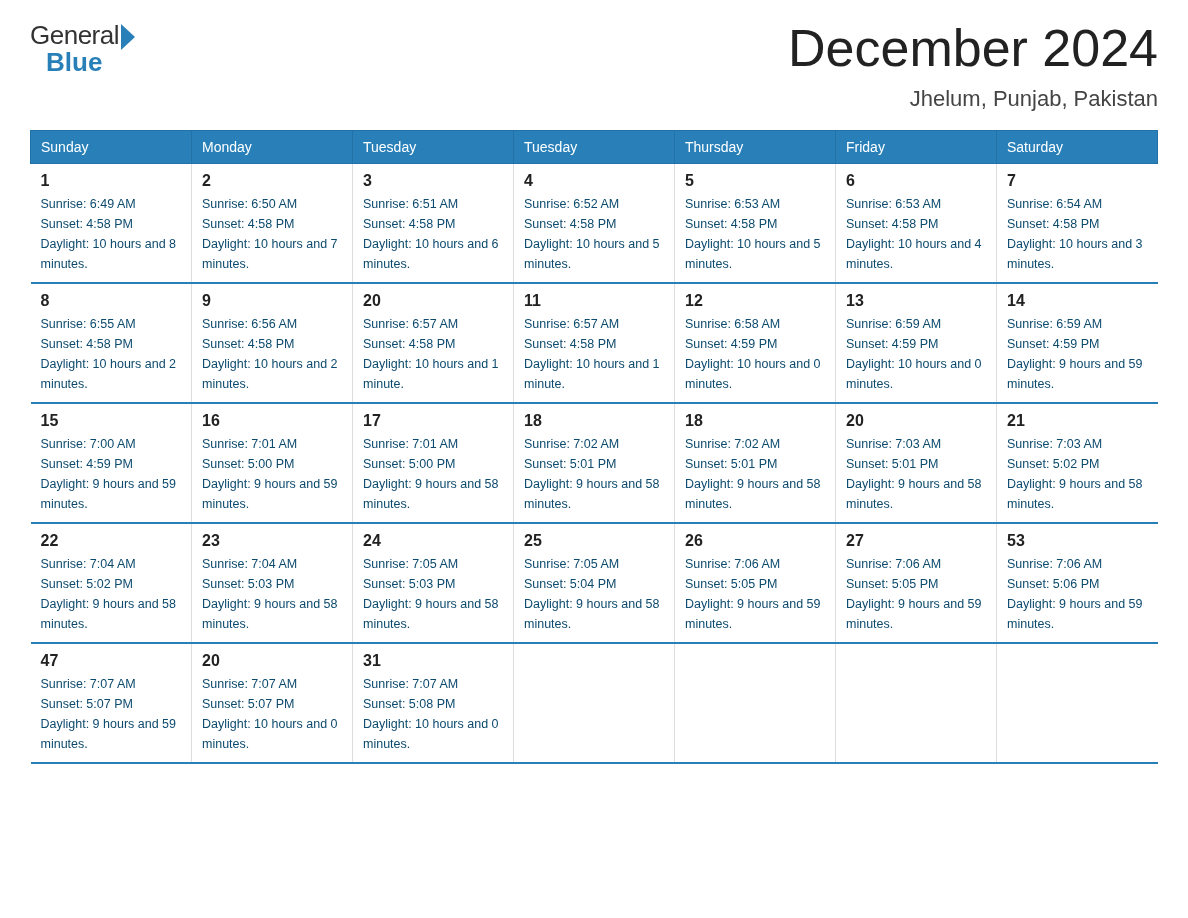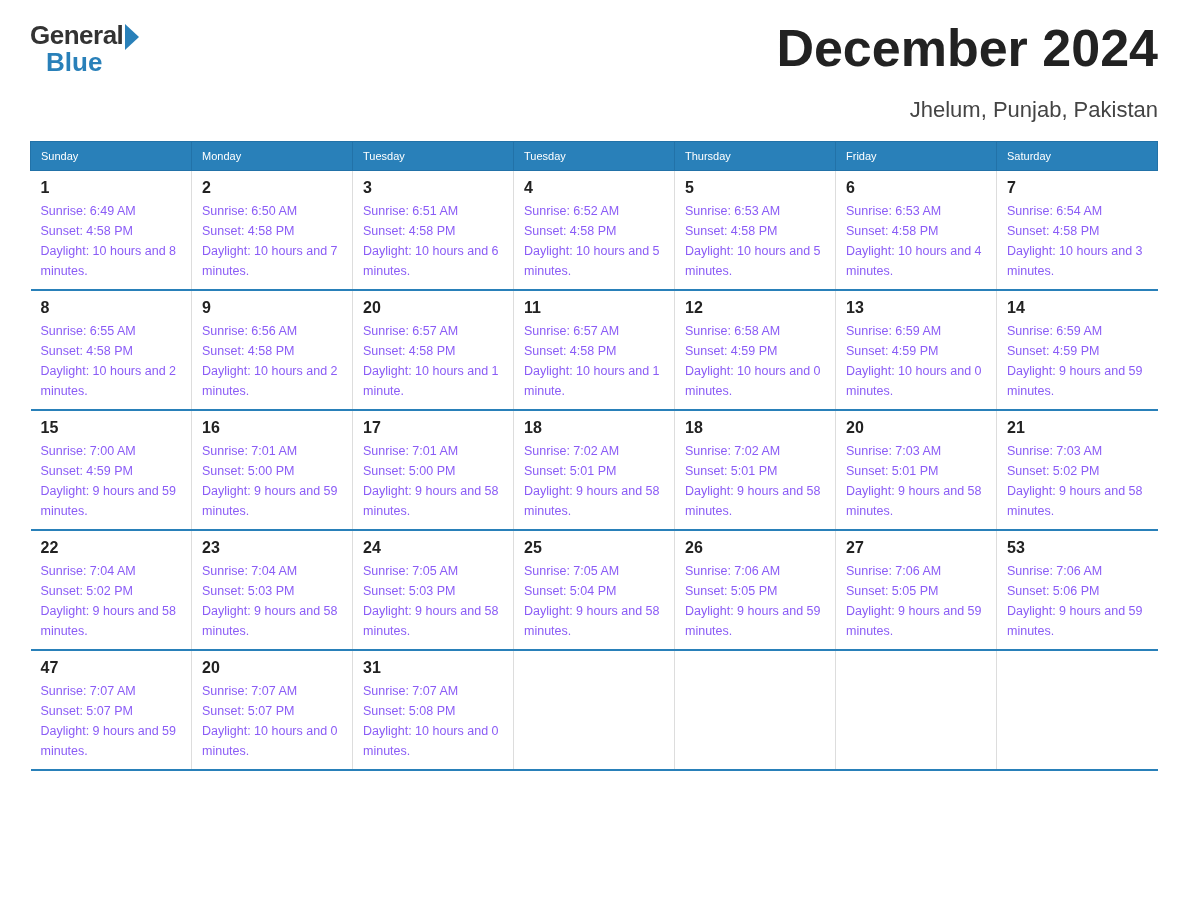--- a/index.html
+++ b/index.html
@@ -20,21 +20,21 @@
       display: flex;
       flex-direction: column;
       align-items: flex-start;
     }
     .logo-top {
       display: flex;
       align-items: center;
     }
     .logo-general {
       font-size: 26px;
-      font-weight: bold;
+      font-weight: normal;
       color: #333;
       letter-spacing: -0.5px;
     }
     .logo-arrow {
       width: 0;
       height: 0;
       border-left: 14px solid #2980b9;
       border-top: 13px solid transparent;
       border-bottom: 13px solid transparent;
       margin-left: 2px;
@@ -45,39 +45,39 @@
       font-weight: bold;
       color: #2980b9;
       margin-top: -4px;
       margin-left: 16px;
     }
     .title-area {
       text-align: right;
     }
     .month-title {
       font-size: 52px;
-      font-weight: bold;
+      font-weight: normal;
       color: #222;
       line-height: 1.1;
     }
     .location {
       font-size: 22px;
       color: #444;
-      margin-top: 20px;
+      margin-top: 9px;
     }
     table {
       width: 100%;
       border-collapse: collapse;
     }
     thead tr {
       background-color: #2980b9;
     }
     thead th {
       color: #fff;
-      font-size: 11px;
+      font-size: 14px;
       font-weight: normal;
       padding: 8px 10px;
       text-align: left;
       border: 1px solid #2272a8;
     }
     tbody tr {
       border-bottom: 2px solid #2980b9;
     }
     tbody td {
       vertical-align: top;
@@ -93,21 +93,21 @@
     .day-num {
       font-size: 16px;
       font-weight: bold;
       color: #222;
       display: block;
       margin-bottom: 4px;
     }
     .day-info {
       font-size: 12.5px;
       line-height: 1.6;
-      color: #8b5cf6;
+      color: #0c4a6e;
     }
   </style>
 </head>
 <body>
 
 <div class="header">
   <div class="logo">
     <div class="logo-top">
       <span class="logo-general">General</span>
       <div class="logo-arrow"></div>

